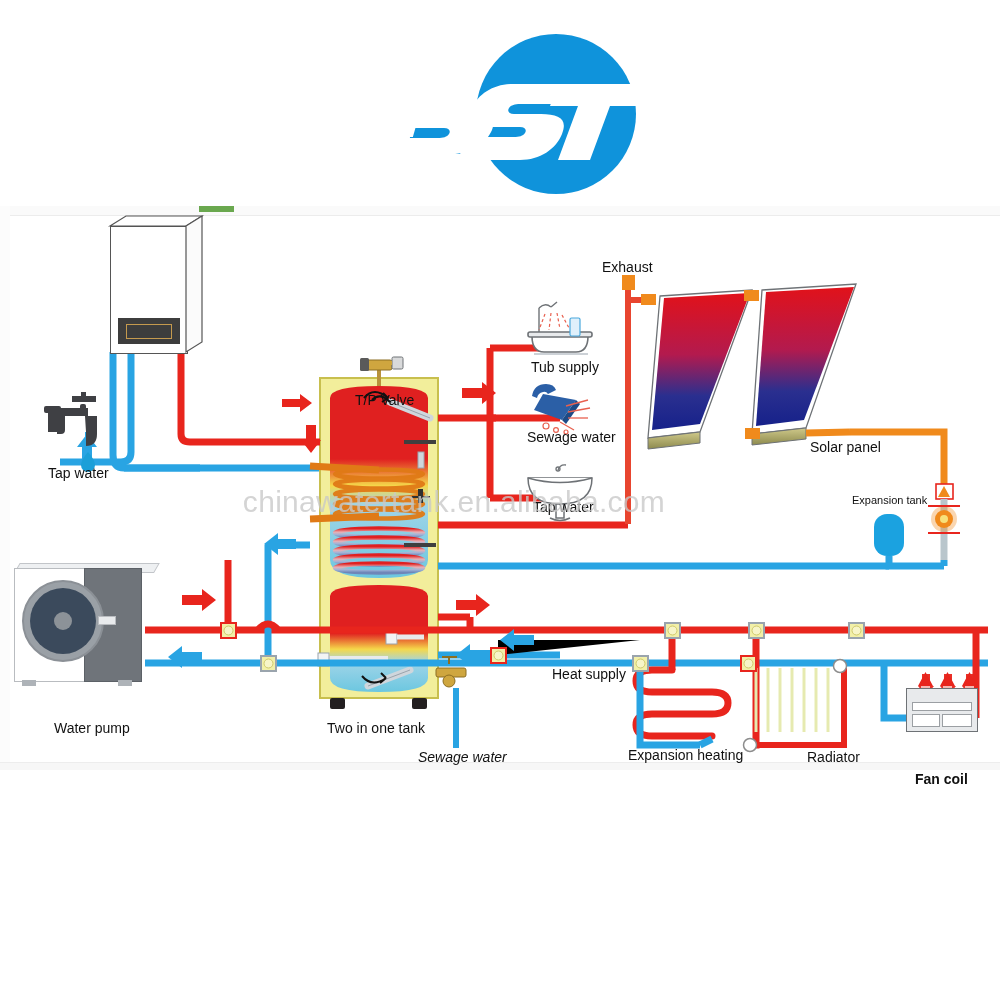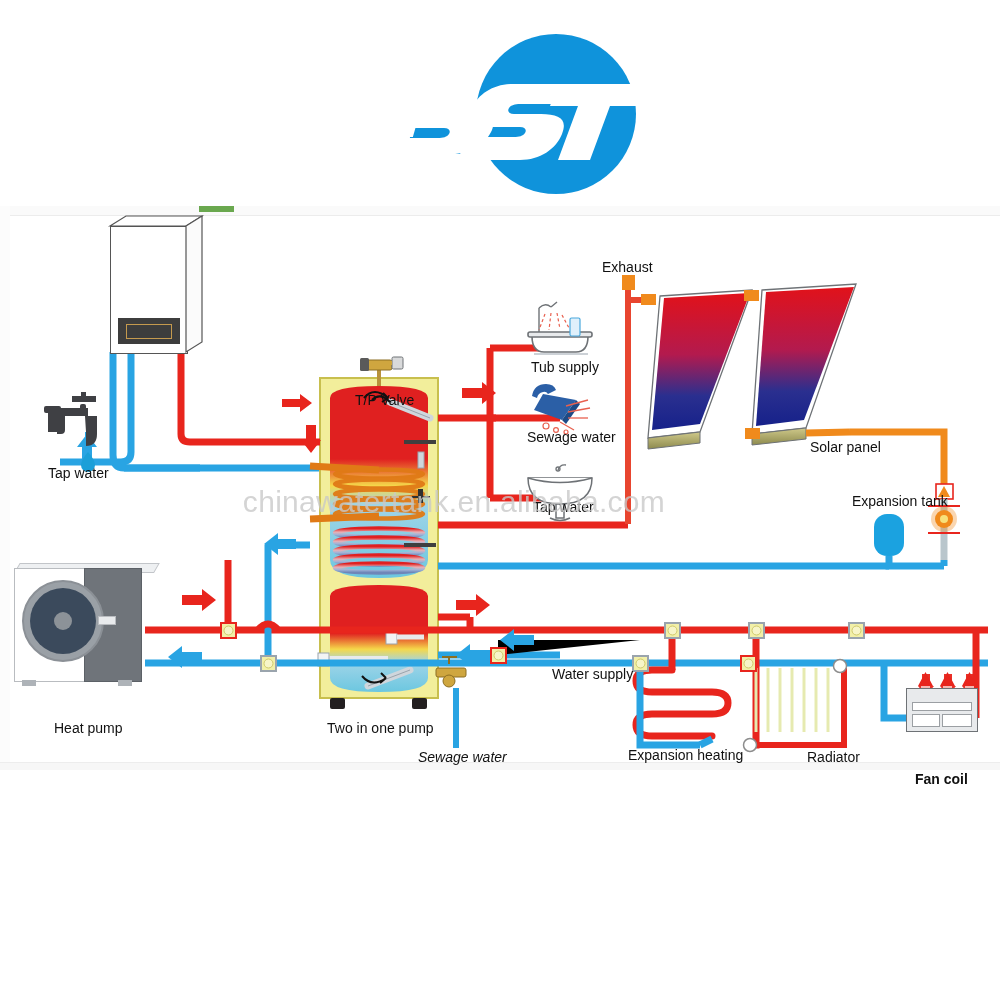--- a/index.html
+++ b/index.html
@@ -15,21 +15,21 @@
   
   #diagram{position:absolute;left:0;top:206px;width:1000px;height:562px;background:#fff;}
   .topband{position:absolute;left:0;top:0;width:1000px;height:9px;background:#fafafa;border-bottom:1px solid #ececec;}
   .greenbar{position:absolute;left:199px;top:206px;width:35px;height:6px;background:#6aa84f;}
   .sidebar-l{position:absolute;left:0;top:206px;width:10px;height:562px;background:#fcfcfc;}
   .botband{position:absolute;left:0;top:762px;width:1000px;height:7px;background:#f7f7f7;border-top:1px solid #ededed;}
 
   svg.layer{position:absolute;left:0;top:0;width:1000px;height:1000px;overflow:visible;}
 
   .lbl{position:absolute;color:#111;font-size:14px;line-height:1.1;white-space:nowrap;}
-  .lbl.sm{font-size:14px;text-align:center;}
+  .lbl.sm{font-size:11px;text-align:center;}
   .lbl.big{font-size:14px;}
 
   #watermark{position:absolute;left:0;top:485px;width:908px;text-align:center;
     font-size:30px;color:#c9c9c9;opacity:.78;letter-spacing:.3px;white-space:nowrap;
     font-family:"Liberation Sans",sans-serif;}
 
   
   .hp-body{position:absolute;left:14px;top:568px;width:126px;height:112px;background:#fff;
     border:1px solid #b9bcc0;box-shadow:inset 0 0 0 1px #fff;}
   .hp-top{position:absolute;left:14px;top:563px;width:138px;height:8px;background:#eef0f2;
@@ -483,22 +483,22 @@
   <div class="fc-bar" style="left:942px;top:714px;width:28px;height:11px;"></div>
 
   <div class="lbl" style="left:355px;top:349px;margin-top:44px;">T/P Valve</div>
   <div class="lbl" style="left:531px;top:360px;">Tub supply</div>
   <div class="lbl" style="left:527px;top:430px;">Sewage water</div>
   <div class="lbl" style="left:533px;top:500px;">Tap water</div>
   <div class="lbl" style="left:48px;top:466px;">Tap water</div>
   <div class="lbl" style="left:602px;top:260px;">Exhaust</div>
   <div class="lbl big" style="left:778px;top:440px;margin-left:32px;">Solar panel</div>
   <div class="lbl sm" style="left:852px;top:494px;">Expansion tank</div>
-  <div class="lbl big" style="left:54px;top:721px;">Heat pump</div>
-  <div class="lbl big" style="left:327px;top:721px;">Two in one pump</div>
+  <div class="lbl big" style="left:54px;top:721px;">Water pump</div>
+  <div class="lbl big" style="left:327px;top:721px;">Two in one tank</div>
   <div class="lbl" style="left:418px;top:750px;font-style:italic;">Sewage water</div>
-  <div class="lbl" style="left:552px;top:667px;">Water supply</div>
+  <div class="lbl" style="left:552px;top:667px;">Heat supply</div>
   <div class="lbl" style="left:628px;top:748px;">Expansion heating</div>
   <div class="lbl" style="left:781px;top:750px;margin-left:26px;">Radiator</div>
   <div class="lbl" style="left:915px;top:772px;font-weight:bold;">Fan coil</div>
 
   <div id="watermark">chinawatertank.en.alibaba.com</div>
 </div>
 
 </body></html>

